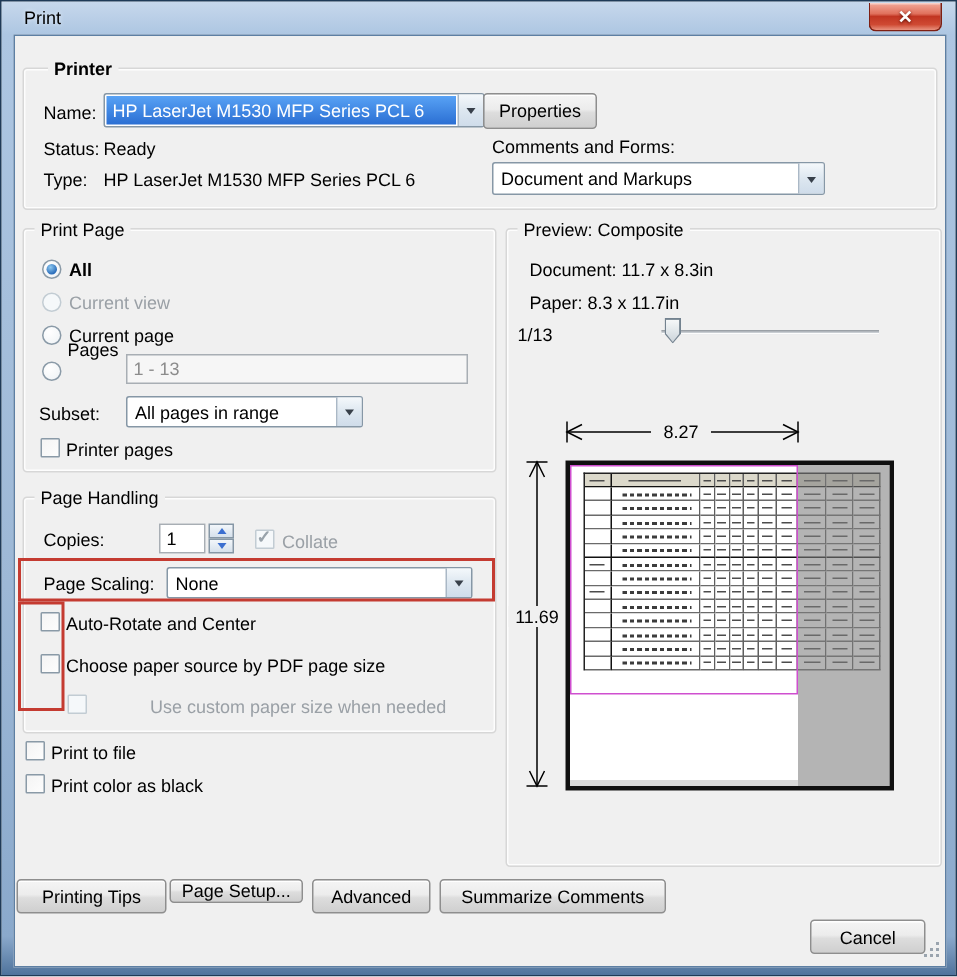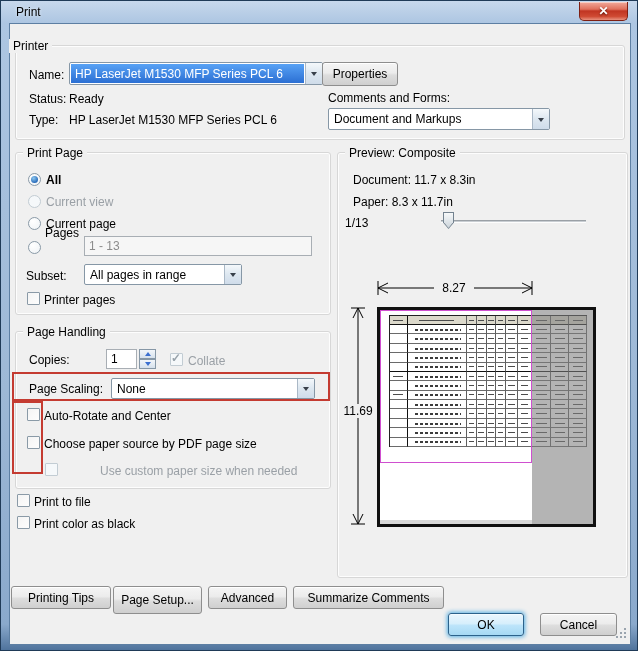--- a/index.html
+++ b/index.html
@@ -100,21 +100,21 @@
   <div class="titlebar">
     <div class="title-text">Print</div>
     <div class="close-btn">
       <span class="close-x">✕</span>
     </div>
   </div>
 
   <div class="content"></div>
 
   <div class="groupbox" style="left:14px;top:44px;width:610px;height:95px;"></div>
-  <div class="grouplabel" style="left:8px;top:38px;">Printer</div>
+  <div class="grouplabel" style="left:31px;top:38px;font-weight:bold;">Printer</div>
 
   <div class="lbl" style="left:28px;top:67px;">Name:</div>
   <div class="combo sel" style="left:68px;top:61px;width:254px;height:23px;">
     <div class="txt">HP LaserJet M1530 MFP Series PCL 6</div>
     <div class="arrowbtn">
       <div class="tri-down"></div>
     </div>
   </div>
   <div class="btn" style="left:321px;top:61px;width:76px;height:24px;">Properties</div>
 
@@ -388,20 +388,19 @@
         <div class="pv-cell t"></div>
         <div class="pv-cell t"></div>
         <div class="pv-cell t"></div>
       </div>
     <div class="paper-edge"></div>
     <div class="gray-overlay"></div>
     <div class="clip-rect"></div>
   </div>
 
   <div class="btn" style="left:10px;top:585px;width:100px;height:23px;">Printing Tips</div>
-  <div class="btn" style="left:112px;top:585px;width:89px;height:28px;">Page Setup...</div>
+  <div class="btn" style="left:112px;top:585px;width:89px;height:16px;">Page Setup...</div>
   <div class="btn" style="left:207px;top:585px;width:79px;height:23px;">Advanced</div>
   <div class="btn" style="left:292px;top:585px;width:151px;height:23px;">Summarize Comments</div>
-  <div class="btn default" style="left:447px;top:612px;width:76px;height:23px;">OK</div>
   <div class="btn" style="left:539px;top:612px;width:77px;height:23px;">Cancel</div>
 
   <div class="grip"></div>
 </div>
 
 </body></html>

